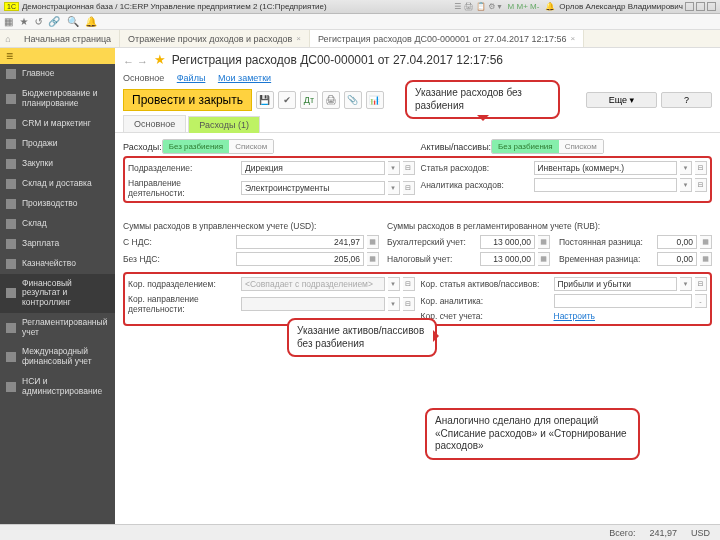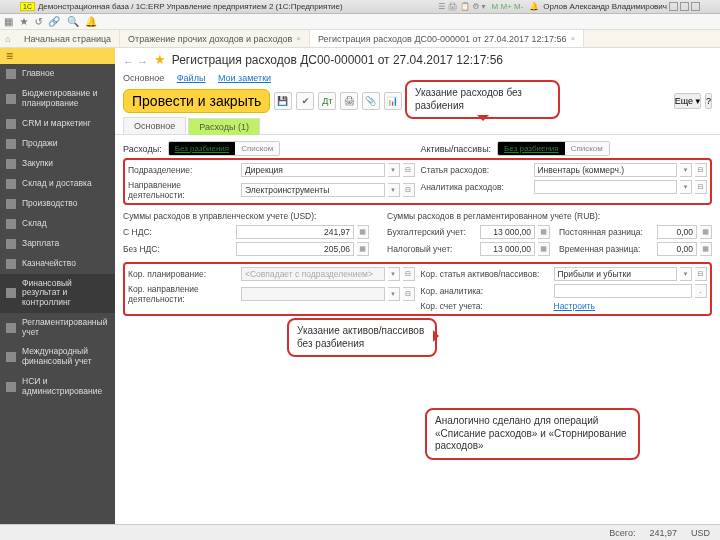--- a/index.html
+++ b/index.html
@@ -1,17 +1,17 @@
 <!DOCTYPE html>
 <html><head>
 <meta charset="utf-8">
 <style>
   * { box-sizing: border-box; margin: 0; padding: 0; font-family: Arial, sans-serif; }
   body { width: 720px; height: 540px; background: #fff; font-size: 9px; color: #333; overflow: hidden; position: relative; }
-  .titlebar { background: linear-gradient(#e8e8e8,#d8d8d8); height: 14px; display: flex; align-items: center; padding: 0 20px; border-bottom: 1px solid #bbb; font-size: 8px; }
+  .titlebar { background: linear-gradient(#e8e8e8,#d8d8d8); height: 14px; display: flex; align-items: center; padding: 0 4px; border-bottom: 1px solid #bbb; font-size: 8px; }
   .titlebar .spacer { flex: 1; }
   .wc { width: 9px; height: 9px; border: 1px solid #999; margin-left: 2px; display: inline-block; }
   .toolbar1 { background: #f7f7f7; height: 16px; display: flex; align-items: center; padding: 0 4px; gap: 6px; border-bottom: 1px solid #ddd; color: #777; font-size: 10px; }
   .tabbar { background: #f7f5ec; height: 18px; display: flex; align-items: center; border-bottom: 1px solid #ddd; font-size: 9px; }
   .tabbar .home { width: 16px; height: 16px; display: flex; align-items: center; justify-content: center; color: #888; }
   .tab { padding: 0 8px; height: 100%; display: flex; align-items: center; border-right: 1px solid #e5e3d5; color: #555; gap: 4px; }
   .tab.active { background: #fff; }
   .tab .x { color: #aaa; font-size: 8px; }
   .layout { display: flex; height: calc(540px - 14px - 16px - 18px - 16px); }
   .sidebar { width: 115px; background: #4a4a4a; color: #ddd; font-size: 8.5px; overflow: hidden; }
@@ -21,44 +21,44 @@
   .sb-icon { width: 10px; height: 10px; background: #8a8a8a; flex: 0 0 10px; }
   .main { flex: 1; background: #fff; position: relative; overflow: hidden; }
   .page-head { display: flex; align-items: center; gap: 6px; padding: 4px 8px; }
   .arrows { color: #999; font-size: 11px; display: flex; gap: 3px; }
   .star { color: #f5b400; font-size: 13px; }
   .page-title { font-size: 12px; color: #333; }
   .subnav { padding: 2px 8px; font-size: 9px; }
   .subnav a { color: #1976d2; text-decoration: underline; margin-right: 10px; cursor: pointer; }
   .subnav .cur { color: #555; text-decoration: none; }
   .actions { display: flex; align-items: center; gap: 4px; padding: 4px 8px; }
-  .btn-main { background: #ffd23f; border: 1px solid #e6b800; padding: 3px 8px; font-size: 14px; border-radius: 6px; }
+  .btn-main { background: #ffd23f; border: 1px solid #e6b800; padding: 3px 8px; font-size: 12px; border-radius: 0; }
   .btn-ic { width: 18px; height: 18px; border: 1px solid #ccc; border-radius: 2px; background: #fafafa; display: flex; align-items: center; justify-content: center; font-size: 9px; color: #666; }
   .actions .sp { flex: 1; }
-  .btn-more { border: 1px solid #ccc; padding: 2px 0; font-size: 9px; border-radius: 2px; }
+  .btn-more { border: 1px solid #ccc; padding: 2px 22px; font-size: 9px; border-radius: 2px; }
   .tabs2 { display: flex; padding: 0 8px; border-bottom: 1px solid #ddd; font-size: 9px; }
   .tab2 { padding: 3px 10px; border: 1px solid #ddd; border-bottom: none; background: #f5f5f5; margin-right: 2px; color: #555; }
   .tab2.active { background: #bef264; position: relative; top: 1px; }
   .panel-row { display: flex; gap: 6px; padding: 4px 8px 0 8px; }
   .panel { flex: 1; }
-  .panel-hd { display: flex; align-items: center; gap: 6px; font-size: 9px; padding: 2px 0; }
+  .panel-hd { display: flex; align-items: center; font-size: 9px; padding: 2px 0; }
   .toggle { display: flex; border: 1px solid #ccc; border-radius: 2px; overflow: hidden; font-size: 8px; }
   .toggle span { padding: 2px 6px; }
-  .toggle .on { background: #000000; color: #2e7d32; text-decoration: underline; }
+  .toggle .on { background: #86efac; color: #2e7d32; }
   .toggle .off { background: #fafafa; color: #888; }
   .red-box { border: 2px solid #d32f2f; border-radius: 4px; padding: 3px; display: flex; gap: 6px; }
   .col { flex: 1; display: flex; flex-direction: column; gap: 3px; }
   .field { display: flex; align-items: center; gap: 3px; }
   .lbl { width: 110px; font-size: 8.5px; color: #444; }
   .inp { flex: 1; height: 14px; border: 1px solid #ccc; padding: 0 3px; font-size: 8.5px; background: #fff; display: flex; align-items: center; }
   .inp.ph { color: #aaa; }
   .inp.ro { background: #f5f5f5; }
   .mini { width: 12px; height: 14px; border: 1px solid #ccc; border-left: none; display: flex; align-items: center; justify-content: center; font-size: 7px; color: #888; background: #fafafa; }
   .num { text-align: right; justify-content: flex-end; }
-  .row-sums { display: flex; gap: 18px; padding: 6px 8px 0 8px; }
+  .row-sums { display: flex; gap: 8px; padding: 18px 8px 0 8px; }
   .sums-col { flex: 1; display: flex; flex-direction: column; gap: 3px; }
   .sums-title { font-size: 8.5px; color: #444; padding-bottom: 1px; }
   .link { color: #1976d2; text-decoration: underline; font-size: 8.5px; }
   .callout { position: absolute; background: #fff; border: 2px solid #d32f2f; border-radius: 8px; padding: 5px 8px; font-size: 10px; color: #333; line-height: 1.25; z-index: 10; }
   .callout::after { content: ""; position: absolute; width: 0; height: 0; }
   .c1 { left: 290px; top: 32px; width: 155px; }
   .c1::after { left: 70px; bottom: -10px; border: 6px solid transparent; border-top-color: #d32f2f; }
   .c2 { left: 172px; top: 270px; width: 150px; }
   .c2::after { right: -10px; top: 10px; border: 6px solid transparent; border-left-color: #d32f2f; }
   .c3 { left: 310px; top: 360px; width: 215px; }
@@ -282,21 +282,21 @@
             <span class="inp num" style="flex:0 0 40px">0,00</span>
             <span class="mini">▦</span>
           </div>
       </div>
     </div>
 
     <div style="padding:6px 8px 0 8px">
       <div class="red-box">
         <div class="col">
           <div class="field">
-              <span class="lbl">Кор. планирование:</span>
+              <span class="lbl">Кор. подразделением:</span>
               <span class="inp ph ro">&lt;Совпадает с подразделением&gt;</span>
               <span class="mini">▾</span>
               <span class="mini">⊟</span>
             </div>
           <div class="field">
               <span class="lbl">Кор. направление деятельности:</span>
               <span class="inp ro"></span>
               <span class="mini">▾</span>
               <span class="mini">⊟</span>
             </div>

